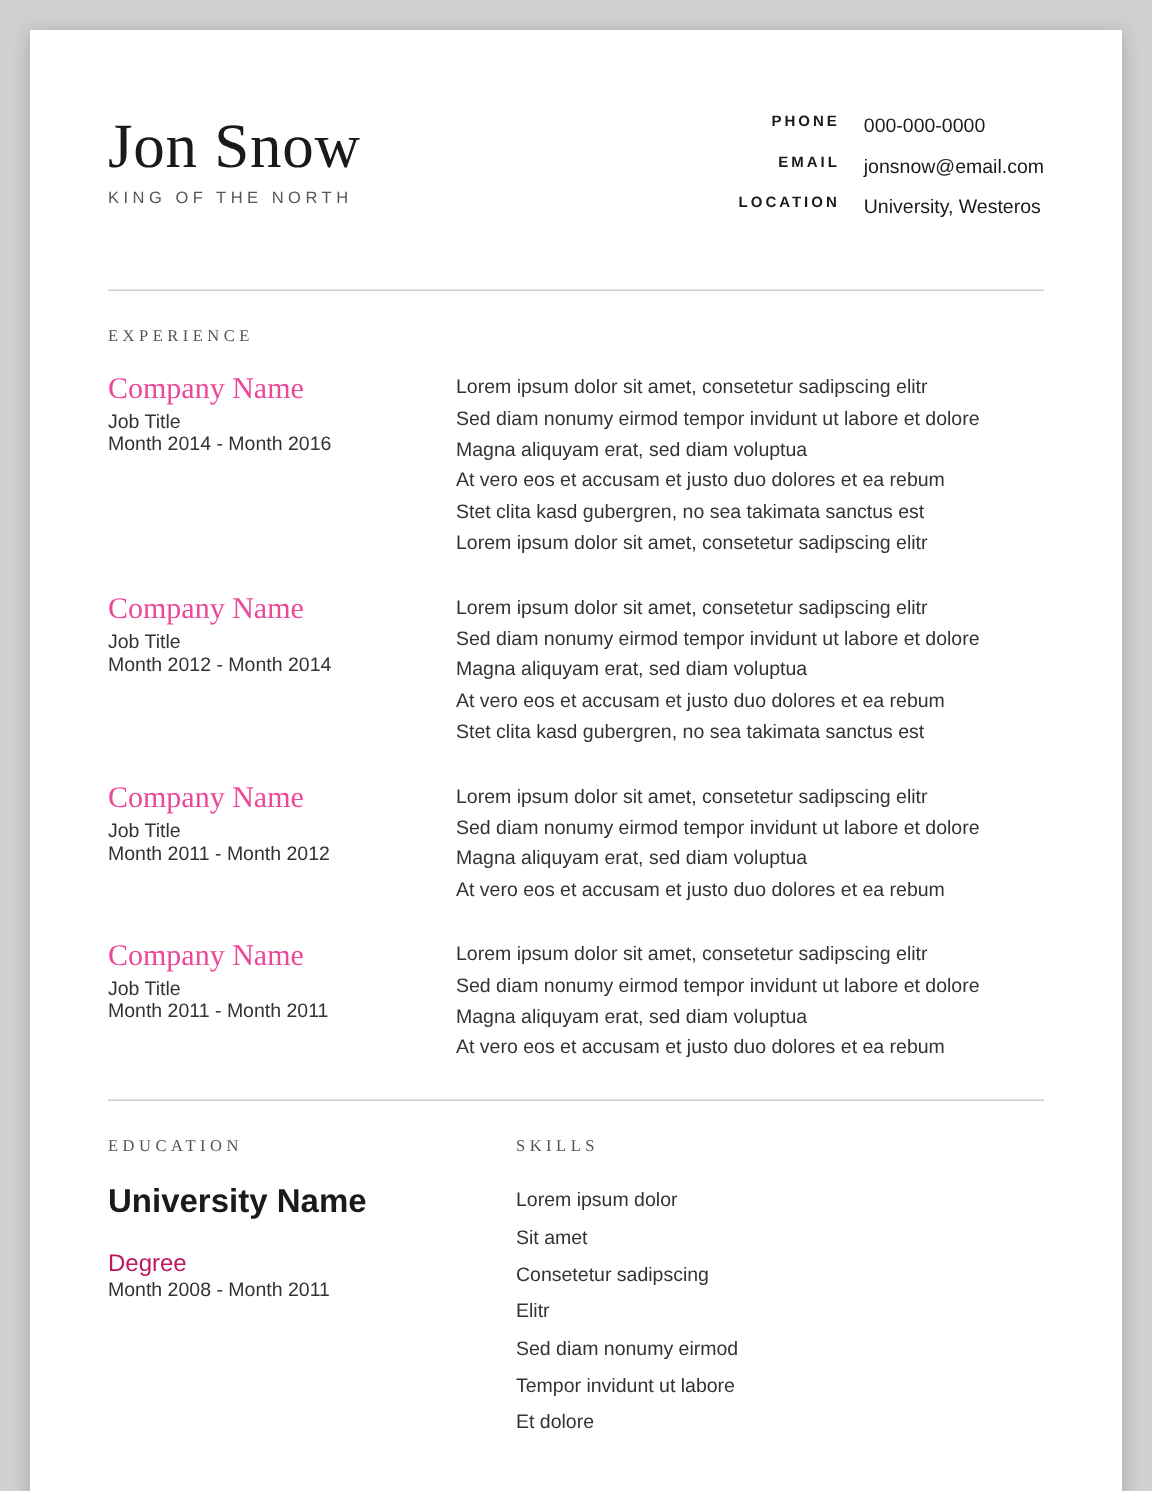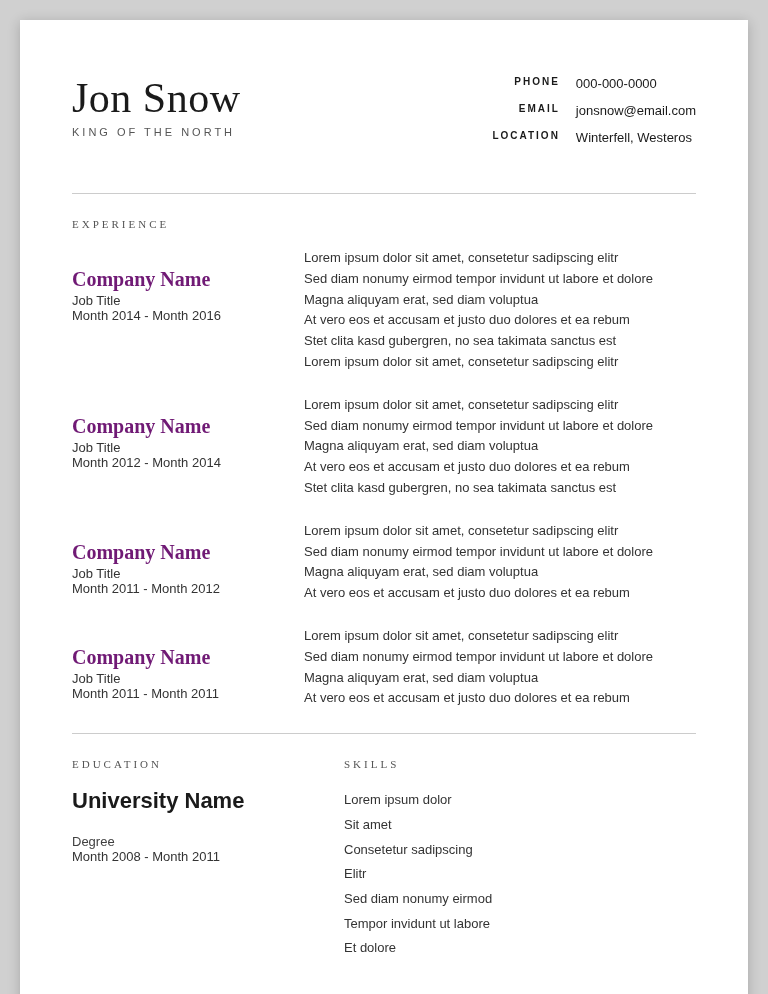--- a/index.html
+++ b/index.html
@@ -110,25 +110,24 @@
       margin-bottom: 22px;
     }
 
     .exp-left {
       width: 200px;
       flex-shrink: 0;
     }
 
     .company-name {
       font-size: 20px;
-      font-weight: 700;
-      color: #701a75;
+      font-weight: 400;
+      color: #ec4899;
       font-family: Georgia, serif;
       margin-bottom: 2px;
-      margin-top: 20px;
     }
 
     .job-title {
       font-size: 13px;
       color: #333;
       font-family: Liberation Sans, sans-serif;
     }
 
     .date-range {
       font-size: 13px;
@@ -163,22 +162,22 @@
     .university-name {
       font-size: 22px;
       font-weight: 700;
       color: #1a1a1a;
       font-family: Liberation Sans, sans-serif;
       margin-bottom: 20px;
       margin-top: 10px;
     }
 
     .degree {
-      font-size: 13px;
-      color: #404040;
+      font-size: 16px;
+      color: #be185d;
       font-family: Arial, sans-serif;
     }
 
     .edu-date {
       font-size: 13px;
       color: #333;
       font-family: Arial, sans-serif;
     }
 
     .skills-list {
@@ -199,21 +198,21 @@
     <div class="header-name-block">
       <div class="name">Jon Snow</div>
       <div class="subtitle">KING OF THE NORTH</div>
     </div>
     <div class="header-contact">
       <span class="contact-label">PHONE</span>
       <span class="contact-value">000-000-0000</span>
       <span class="contact-label">EMAIL</span>
       <span class="contact-value">jonsnow@email.com</span>
       <span class="contact-label">LOCATION</span>
-      <span class="contact-value">Winterfell, Westeros</span>
+      <span class="contact-value">University, Westeros</span>
     </div>
   </div>
 
   <hr class="divider">
 
   <div class="experience-section">
     <div class="section-label">EXPERIENCE</div>
 
     <div id="experience-entries">
         <div class="experience-entry">

